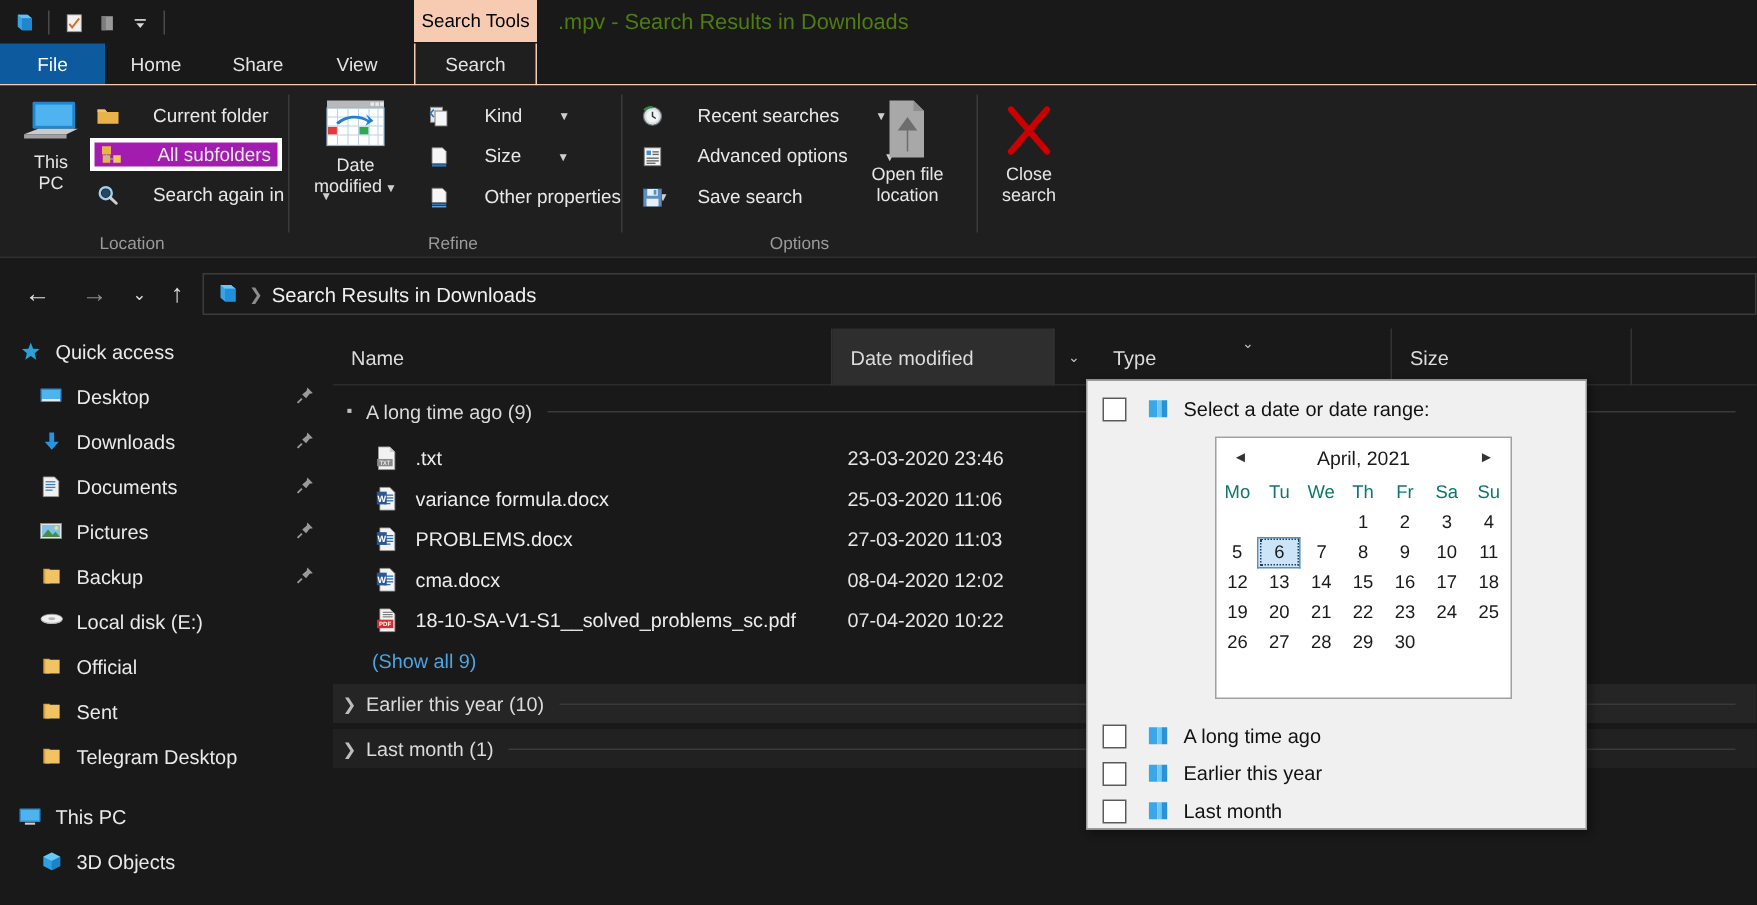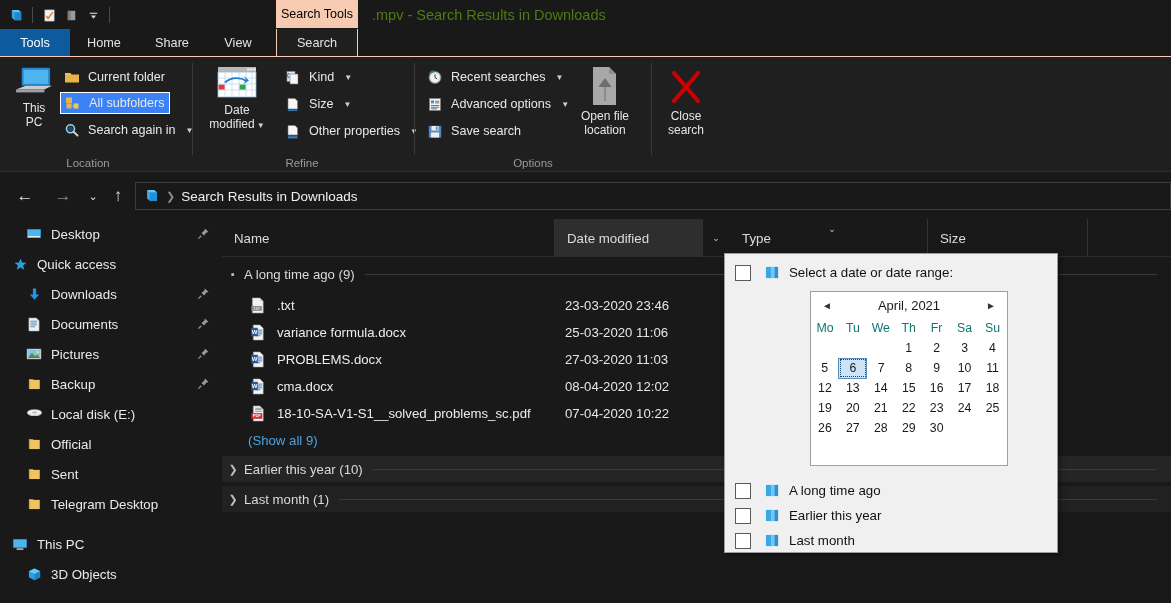--- a/index.html
+++ b/index.html
@@ -71,25 +71,25 @@
   }
   .rib-divider { position: absolute; top: 6px; width: 1px; height: 92px; background: #3a3a3a; }
 
   .big-btn {
     position: absolute; display: flex; flex-direction: column;
     align-items: center; justify-content: flex-start;
     font-size: 12px; color: #e6e6e6; text-align: center; line-height: 14px;
     cursor: default;
   }
   .small-btn {
-    position: absolute; display: flex; align-items: center; gap: 8px;
+    position: absolute; display: flex; align-items: center; gap: 22px;
     font-size: 12.6px; color: #e8e8e8; height: 22px; padding: 0 4px;
     cursor: default; white-space: nowrap;
   }
-  .small-btn.sel { background: #3b82f6; border: 1px solid #ffffff; }
+  .small-btn.sel { background: #a21caf; border: 3px solid #ffffff; }
   .caret { font-size: 8px; color: #cfcfcf; margin-left: 2px; }
 
   
   .navbar {
     position: absolute; top: 173px; left: 0; width: 1171px; height: 46px;
     background: #191919;
   }
   .nav-btn {
     position: absolute; top: 8px; width: 30px; height: 30px;
     display: flex; align-items: center; justify-content: center;
@@ -233,21 +233,21 @@
         <path d="M4.2 7 L9.8 7 L7 10.4 Z" fill="#d8d8d8"></path>
       </svg>
     </div>
     <div class="qat-sep"></div>
   </div>
   <div class="ctx-tab">Search Tools</div>
   <div class="win-title">.mpv - Search Results in Downloads</div>
 </div>
 
 <div class="tabstrip">
-  <div class="tab tab-file">Tools</div>
+  <div class="tab tab-file">File</div>
   <div class="tab tab-home">Home</div>
   <div class="tab tab-share">Share</div>
   <div class="tab tab-view">View</div>
   <div class="tab tab-search">Search</div>
 </div>
 <div class="ctx-underline"></div>
 
 <div class="ribbon">
 
   <div class="rib-group" style="left:0; width:176px;">
@@ -456,44 +456,44 @@
       <path d="M3 2 L10 2 L13 4.5 L6 4.5 Z" fill="#6ec6f7"></path>
       <path d="M6 4.5 L13 4.5 L13 13 L6 13 Z" fill="#2090d8"></path>
     </svg>
   </span>
   <span class="addr-sep">❯</span>
   <span class="addr-text">Search Results in Downloads</span>
 </div>
 
 <div class="sidebar">
 
+  <div class="side-item" style="padding-left:10px;">
+    <span class="side-icon">
+      <svg width="15" height="15" viewBox="0 0 16 16">
+          <path d="M8 1.5 L9.7 5.8 L14.3 6.1 L10.8 9.1 L11.9 13.6 L8 11.1 L4.1 13.6 L5.2 9.1 L1.7 6.1 L6.3 5.8 Z" fill="#2a9fd8"></path>
+        </svg>
+    </span>
+    <span>Quick access</span>
+  </div>
+
   <div class="side-item" style="padding-left:24px;">
     <span class="side-icon">
       <svg width="16" height="14" viewBox="0 0 16 14">
           <rect x="1" y="2" width="14" height="9" rx="0.6" fill="#2a8fd0"></rect>
           <rect x="2" y="3" width="12" height="7" fill="#4fb3f0"></rect>
           <rect x="2" y="9" width="12" height="1.4" fill="#e8e8e8"></rect>
         </svg>
     </span>
     <span>Desktop</span>
     <span class="pin">
       <svg width="13" height="13" viewBox="0 0 14 14">
           <path d="M8.5 1.5 L12.5 5.5 L10.2 6 L7.6 9.2 L4.8 6.4 L8 3.8 Z" fill="#9a9a9a"></path>
           <path d="M4.6 9.4 L1.5 12.5" stroke="#9a9a9a" stroke-width="1.3"></path>
         </svg>
     </span>
-  </div>
-
-  <div class="side-item" style="padding-left:10px;">
-    <span class="side-icon">
-      <svg width="15" height="15" viewBox="0 0 16 16">
-          <path d="M8 1.5 L9.7 5.8 L14.3 6.1 L10.8 9.1 L11.9 13.6 L8 11.1 L4.1 13.6 L5.2 9.1 L1.7 6.1 L6.3 5.8 Z" fill="#2a9fd8"></path>
-        </svg>
-    </span>
-    <span>Quick access</span>
   </div>
 
   <div class="side-item" style="padding-left:24px;">
     <span class="side-icon">
       <svg width="15" height="15" viewBox="0 0 16 16">
           <path d="M6.3 1.5 L9.7 1.5 L9.7 8 L13 8 L8 13.6 L3 8 L6.3 8 Z" fill="#2196e8"></path>
         </svg>
     </span>
     <span>Downloads</span>
     <span class="pin">

